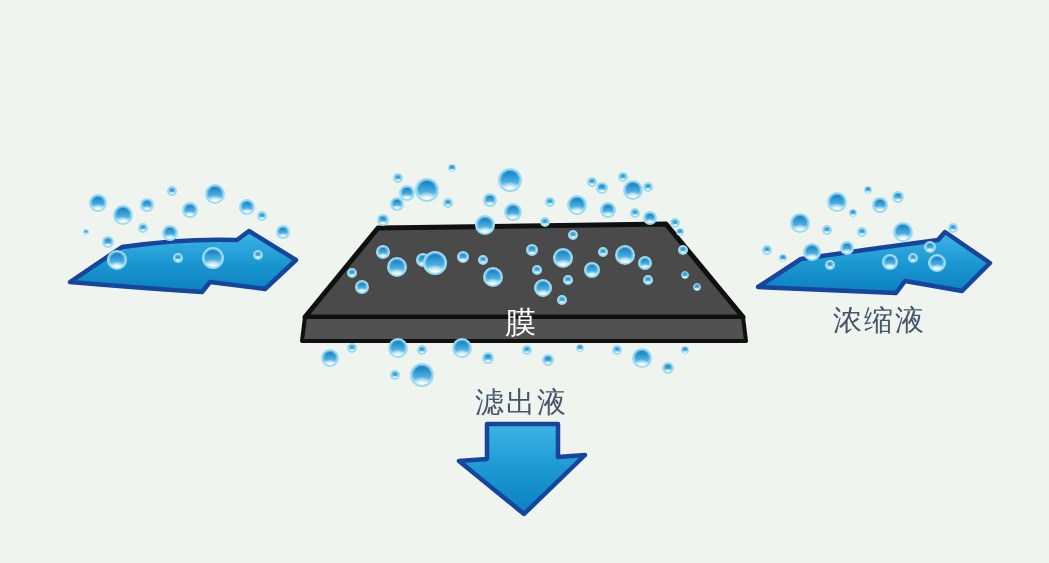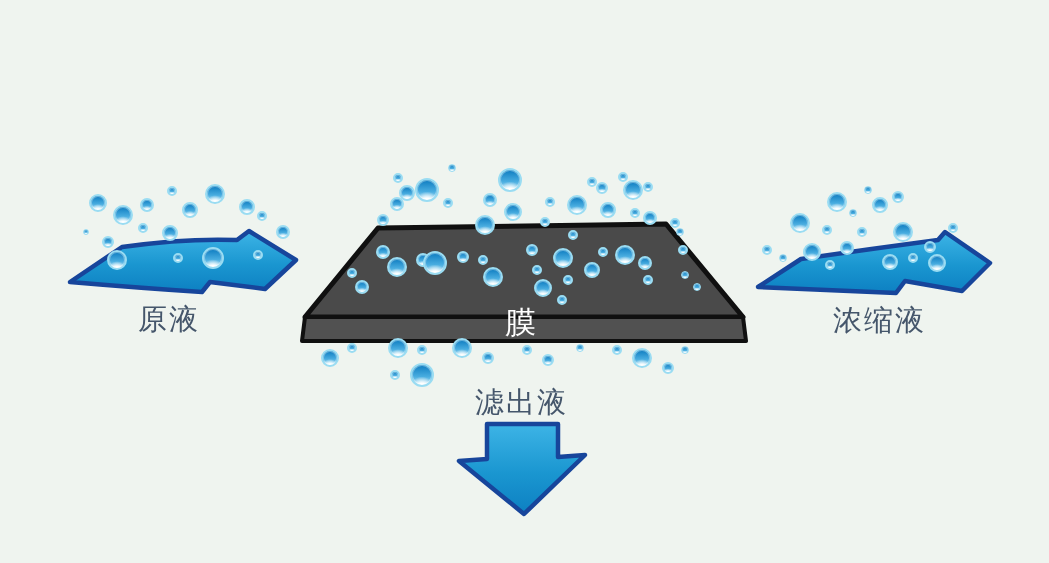--- a/index.html
+++ b/index.html
@@ -172,18 +172,17 @@
       <div class="bubble" style="left: 762px; top: 245px; height: 10px; width: 10px;"></div>
       <div class="bubble" style="left: 779px; top: 254px; height: 8px; width: 8px; border-width: 1px;"></div>
       <div class="bubble" style="left: 803px; top: 243px; height: 18px; width: 18px;"></div>
       <div class="bubble" style="left: 825px; top: 260px; height: 10px; width: 10px;"></div>
       <div class="bubble" style="left: 840px; top: 241px; height: 14px; width: 14px;"></div>
       <div class="bubble" style="left: 882px; top: 254px; height: 16px; width: 16px;"></div>
       <div class="bubble" style="left: 908px; top: 253px; height: 10px; width: 10px;"></div>
       <div class="bubble" style="left: 928px; top: 254px; height: 18px; width: 18px;"></div>
     </div>
 
-  <div class="label feed">原液</div>
   <div class="label membrane-label">膜</div>
   <div class="label concentrate">浓缩液</div>
   <div class="label permeate">滤出液</div>
 
 </div>
 
 </body></html>

